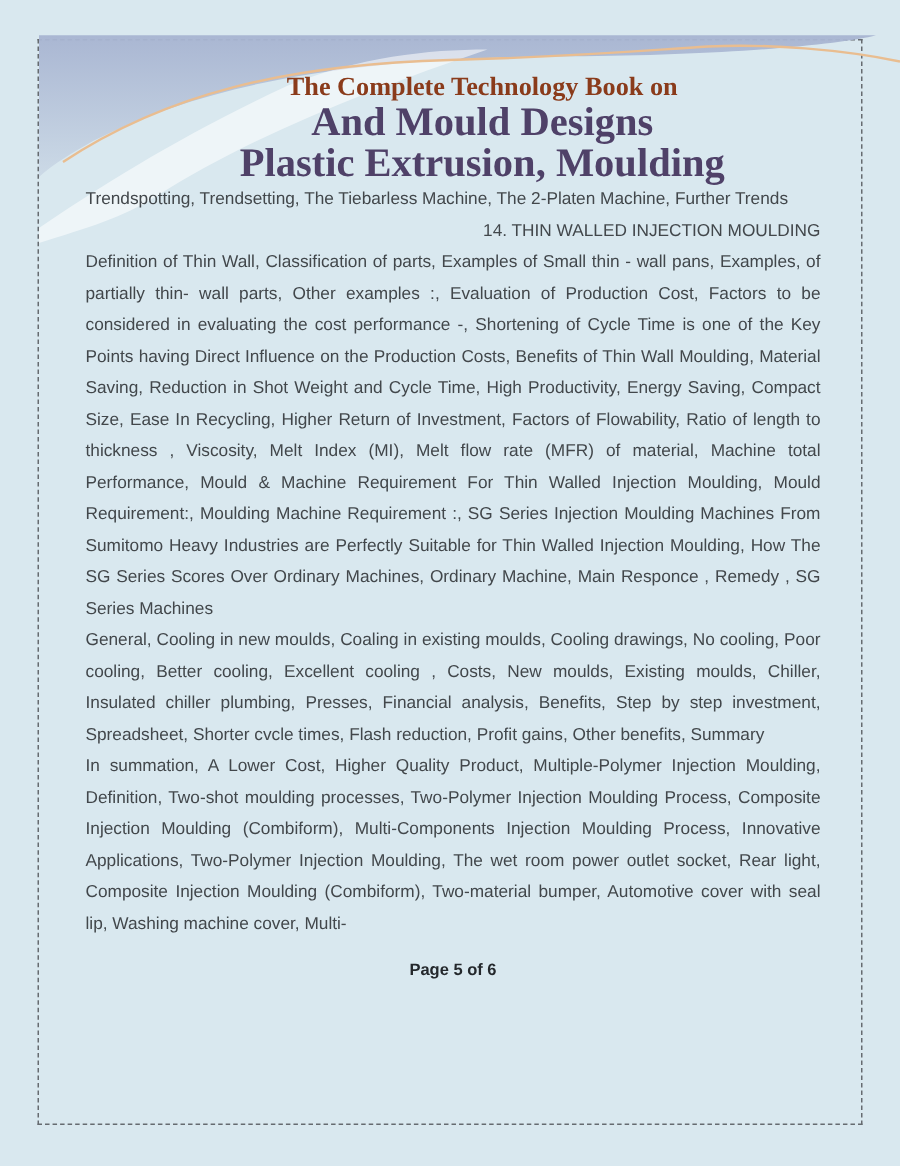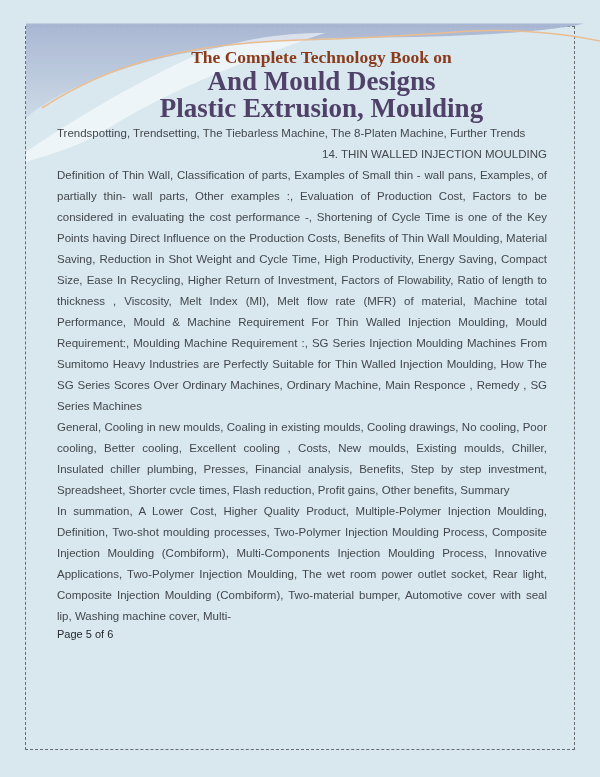--- a/index.html
+++ b/index.html
@@ -61,43 +61,43 @@
   }
   .toc-para{
     text-align:justify;
     margin:0;
   }
   .toc-heading{
     text-align:right;
     margin:0;
   }
   .page-footer{
-    text-align:left;
-    font-weight:normal;
+    text-align:center;
+    font-weight:bold;
     font-size:11px;
     line-height:14px;
     color:#24282c;
-    margin:0;
+    margin:13px;
   }
 </style>
 </head>
 <body>
 
 <div class="canvas">
 
   <div class="sheet">
     <div class="page-header">
       <div class="supertitle">The Complete Technology Book on</div>
       <div class="main-title">And Mould Designs</div>
       <div class="main-title">Plastic Extrusion, Moulding</div>
     </div>
 
     <div class="content" id="toc-content">
 
-    <div class="toc-para">Trendspotting, Trendsetting, The Tiebarless Machine, The 8-Platen Machine, Further Trends</div>
+    <div class="toc-para">Trendspotting, Trendsetting, The Tiebarless Machine, The 2-Platen Machine, Further Trends</div>
         <div class="toc-heading">14. THIN WALLED INJECTION MOULDING</div>
         <div class="toc-para">Definition of Thin Wall, Classification of parts, Examples of Small thin - wall pans, Examples, of partially thin- wall parts, Other examples :, Evaluation of Production Cost, Factors to be considered in evaluating the cost performance -, Shortening of Cycle Time is one of the Key Points having Direct Influence on the Production Costs, Benefits of Thin Wall Moulding, Material Saving, Reduction in Shot Weight and Cycle Time, High Productivity, Energy Saving, Compact Size, Ease In Recycling, Higher Return of Investment, Factors of Flowability, Ratio of length to thickness , Viscosity, Melt Index (MI), Melt flow rate (MFR) of material, Machine total Performance, Mould &amp; Machine Requirement For Thin Walled Injection Moulding, Mould Requirement:, Moulding Machine Requirement :, SG Series Injection Moulding Machines From Sumitomo Heavy Industries are Perfectly Suitable for Thin Walled Injection Moulding, How The SG Series Scores Over Ordinary Machines, Ordinary Machine, Main Responce , Remedy , SG Series Machines</div>
         <div class="toc-para">General, Cooling in new moulds, Coaling in existing moulds, Cooling drawings, No cooling, Poor cooling, Better cooling, Excellent cooling , Costs, New moulds, Existing moulds, Chiller, Insulated chiller plumbing, Presses, Financial analysis, Benefits, Step by step investment, Spreadsheet, Shorter cvcle times, Flash reduction, Profit gains, Other benefits, Summary</div>
         <div class="toc-para">In summation, A Lower Cost, Higher Quality Product, Multiple-Polymer Injection Moulding, Definition, Two-shot moulding processes, Two-Polymer Injection Moulding Process, Composite Injection Moulding (Combiform), Multi-Components Injection Moulding Process, Innovative Applications, Two-Polymer Injection Moulding, The wet room power outlet socket, Rear light, Composite Injection Moulding (Combiform), Two-material bumper, Automotive cover with seal lip, Washing machine cover, Multi-</div>
         <div class="page-footer">Page 5 of 6</div>
       </div>
   </div>
 
   <svg class="wave-svg" viewBox="0 0 600 170" xmlns="http://www.w3.org/2000/svg" aria-hidden="true">
     <defs>

